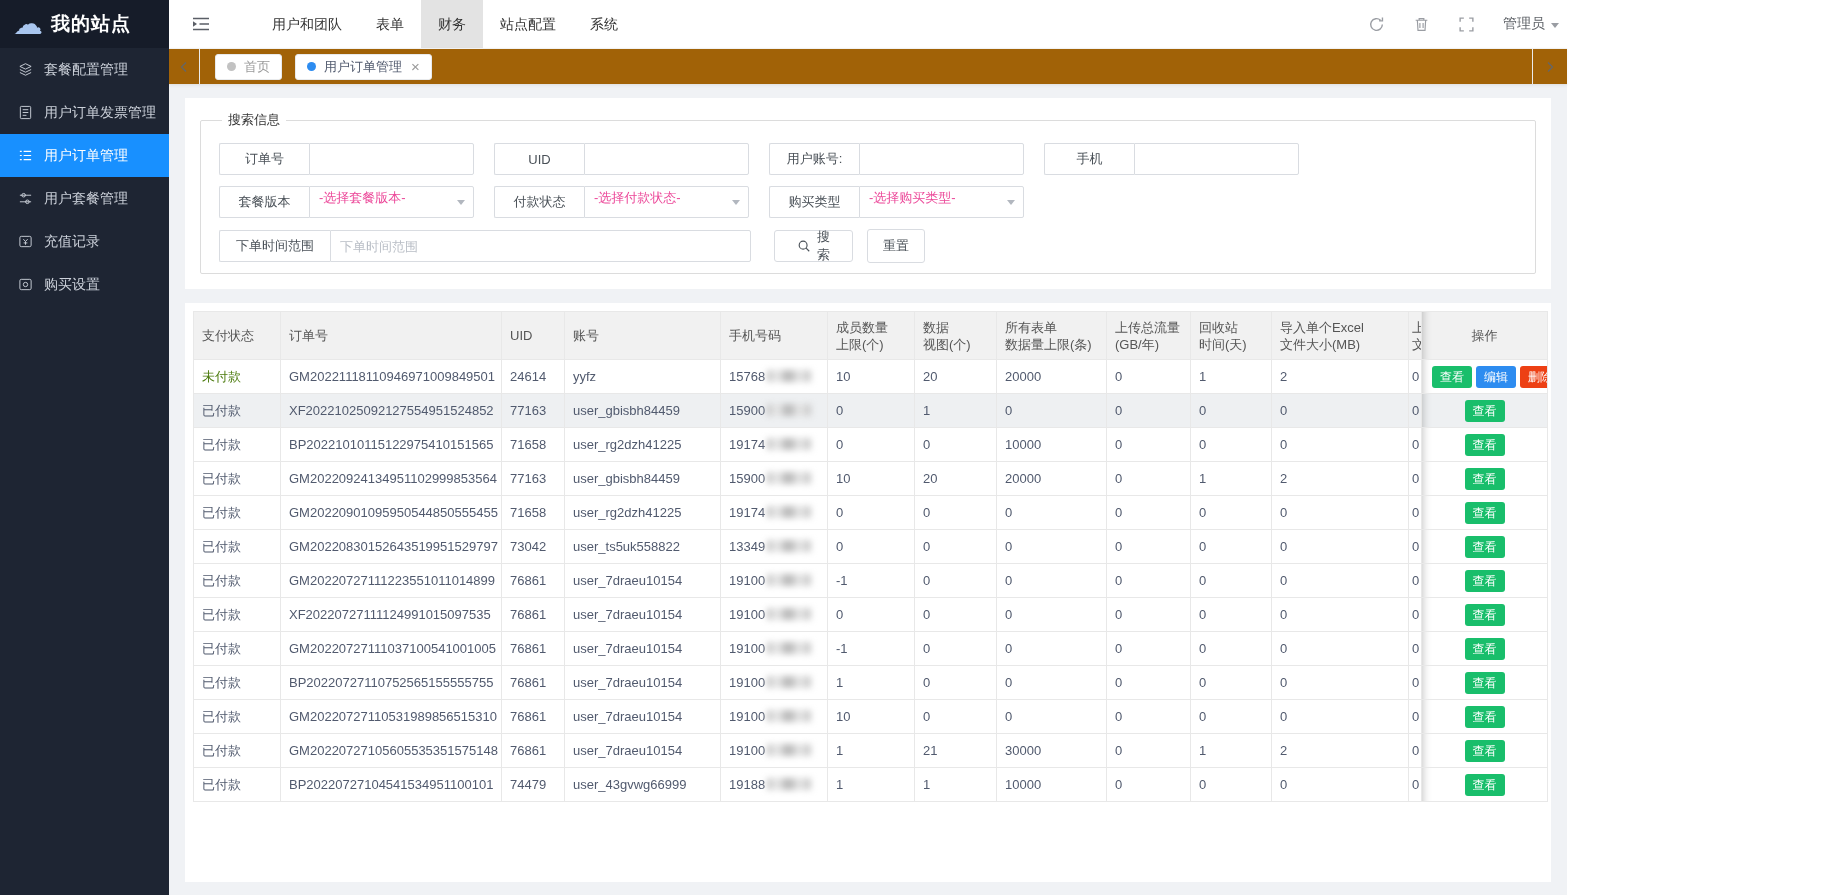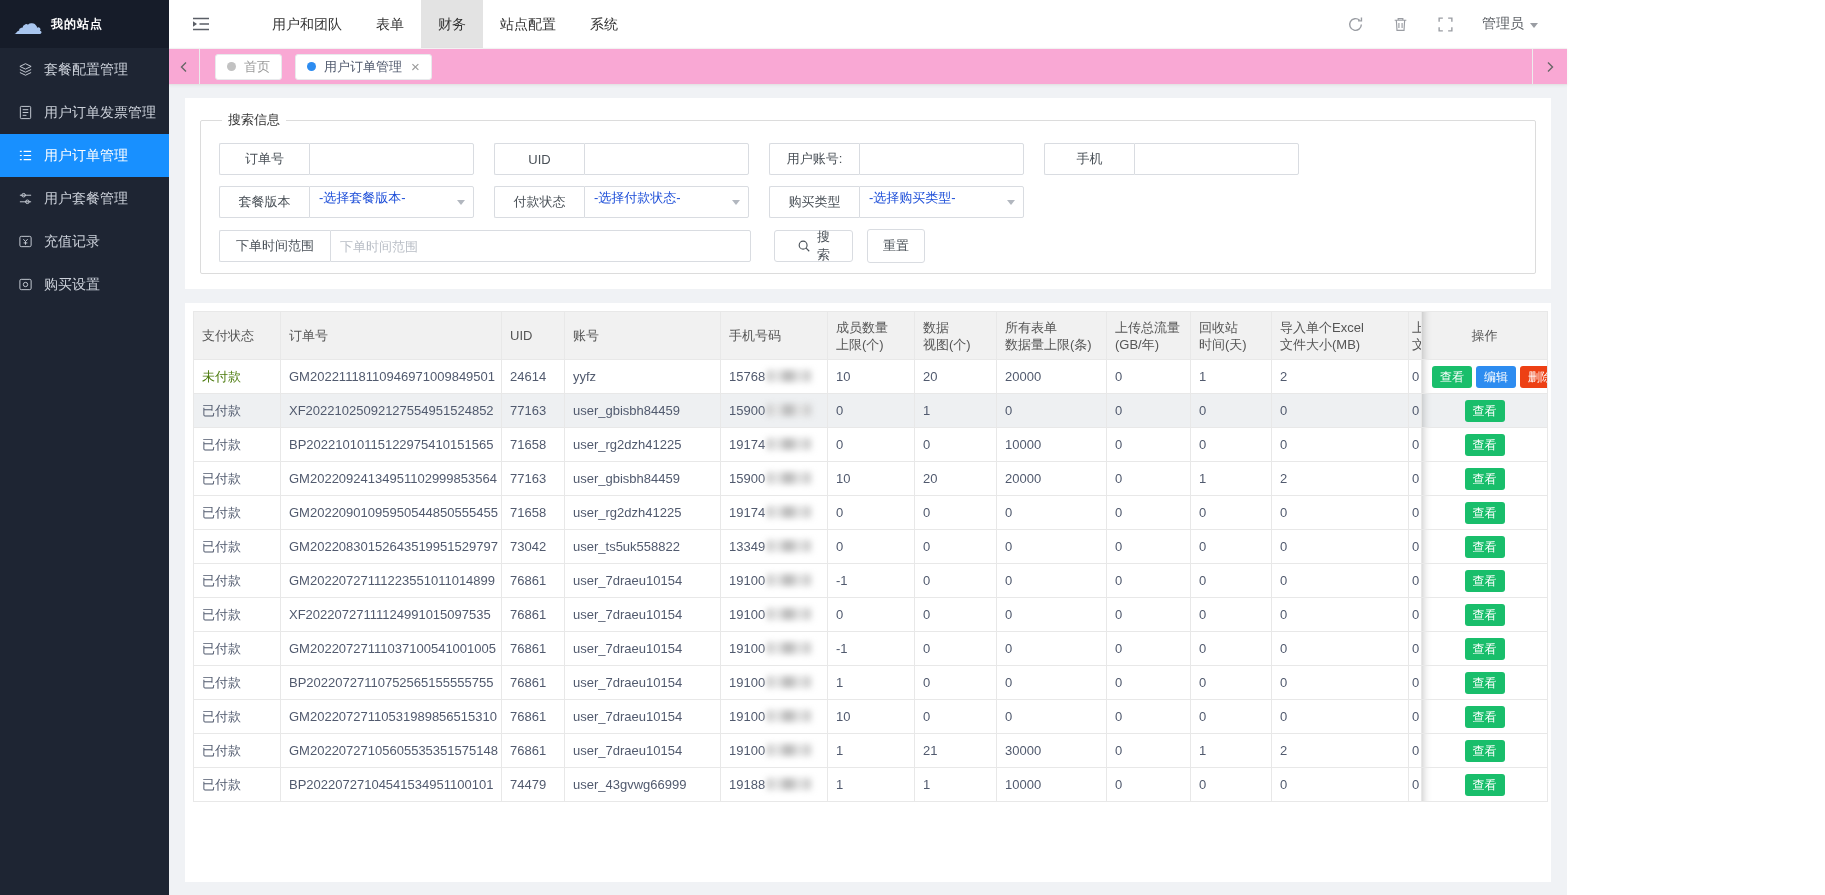--- a/index.html
+++ b/index.html
@@ -3,42 +3,42 @@
 <meta charset="utf-8">
 <style>
   *{box-sizing:border-box;margin:0;padding:0}
   html,body{width:1825px;height:895px;background:#fff;font-family:"Liberation Sans","DejaVu Sans",sans-serif;overflow:hidden}
   .app{width:1567px;height:895px;display:flex;background:#f0f2f5}
 
   
   .sidebar{width:169px;flex-shrink:0;background:#1e2533;display:flex;flex-direction:column}
   .logo{height:48px;background:#161c29;display:flex;align-items:center;padding-left:13px;gap:8px}
   .logo-cloud{font-size:30px;line-height:30px;color:#a9c6ef}
-  .logo-name{color:#ffffff;font-size:12px;font-weight:bold;letter-spacing:1px}
+  .logo-name{color:#ffffff;font-size:19px;font-weight:bold;letter-spacing:1px}
   .side-menu{flex:1}
   .side-item{height:43px;display:flex;align-items:center;padding-left:17px;gap:11px;color:#ccd1da;font-size:14px;cursor:pointer}
   .side-item.active{background:#1890ff;color:#fff}
   .side-ic{width:16px;height:16px;display:flex;align-items:center;justify-content:center}
   .side-ic svg{width:15px;height:15px}
 
   
   .main{flex:1;display:flex;flex-direction:column;min-width:0}
 
   .navbar{height:48px;background:#fff;display:flex;align-items:flex-end;position:relative;flex-shrink:0}
   .collapse-btn{width:64px;display:flex;justify-content:center;align-items:center;color:#5a5e66;cursor:pointer;height:100%}
   .top-tabs{display:flex;height:48px;margin-left:22px}
   .top-tab{padding:0 17px;line-height:48px;font-size:14px;color:#333;cursor:pointer;white-space:nowrap}
   .top-tab.active{background:#e3e3e3}
-  .nav-right{position:absolute;right:29px;top:0;height:48px;display:flex;align-items:center;gap:28px}
+  .nav-right{position:absolute;right:8px;top:0;height:48px;display:flex;align-items:center;gap:28px}
   .nav-ic{width:17px;height:17px;color:#9a9da3;cursor:pointer;display:flex}
   .nav-ic svg{width:17px;height:17px}
   .admin{display:flex;align-items:center;gap:6px;color:#5f6368;font-size:14px;cursor:pointer}
   .caret-down{width:0;height:0;border-left:4px solid transparent;border-right:4px solid transparent;border-top:5px solid #9a9da3;margin-top:2px}
 
-  .tabbar{height:37px;background:#f9a8d4;border-top:1px solid #f2f2f2;border-bottom:1px solid #e4e4e4;display:flex;align-items:center;flex-shrink:0;position:relative;box-shadow:0 1px 3px rgba(0,0,0,.05)}
+  .tabbar{height:37px;background:#a16207;border-top:1px solid #f2f2f2;border-bottom:1px solid #e4e4e4;display:flex;align-items:center;flex-shrink:0;position:relative;box-shadow:0 1px 3px rgba(0,0,0,.05)}
   .tab-arrow{width:31px;height:100%;display:flex;align-items:center;justify-content:center;color:#666;cursor:pointer}
   .tab-arrow svg{width:12px;height:12px}
   .tab-arrow.left{border-right:1px solid #ececec}
   .tab-arrow.right{position:absolute;right:0;width:35px;border-left:1px solid #ececec}
   .page-tabs{display:flex;gap:13px;margin-left:15px}
   .page-tab{height:26px;display:flex;align-items:center;padding:0 11px;border:1px solid #e8eaec;border-radius:3px;background:#fff;font-size:13px;color:#9a9a9a;cursor:pointer;gap:8px;white-space:nowrap}
   .page-tab .dot{width:9px;height:9px;border-radius:50%;background:#c2c2c2}
   .page-tab.active{color:#515a6e}
   .page-tab.active .dot{background:#2d8cf0}
   .tab-close{color:#999;font-size:15px;line-height:1;margin-left:1px}
@@ -48,21 +48,21 @@
 
   
   .search-card{padding:13px 15px 15px;margin-bottom:14px;flex-shrink:0}
   fieldset{border:1px solid #dcdcdc;border-radius:2px;padding:14px 18px 5px}
   legend{font-size:13px;color:#333;padding:0 6px;margin-left:3px}
   .frow{display:flex;align-items:center;margin-bottom:11px}
   .igroup{display:flex;margin-right:20px}
   .ilabel{width:90px;height:32px;border:1px solid #d9dce1;border-right:none;display:flex;align-items:center;justify-content:center;font-size:13px;color:#495057;background:#fff;border-radius:2px 0 0 2px;white-space:nowrap}
   .itext{width:165px;height:32px;border:1px solid #d9dce1;padding:0 9px;font-size:13px;color:#333;border-radius:0 2px 2px 0;outline:none;background:#fff}
   .itext::placeholder{color:#b9bec6}
-  .iselect{width:165px;height:32px;border:1px solid #d9dce1;display:flex;align-items:center;padding:0 22px 8px 9px;font-size:13px;color:#1d4ed8;position:relative;cursor:pointer;background:#fff;border-radius:0 2px 2px 0;white-space:nowrap;overflow:hidden}
+  .iselect{width:165px;height:32px;border:1px solid #d9dce1;display:flex;align-items:center;padding:0 22px 8px 9px;font-size:13px;color:#ec4899;position:relative;cursor:pointer;background:#fff;border-radius:0 2px 2px 0;white-space:nowrap;overflow:hidden}
   .sel-caret{position:absolute;right:8px;top:13px;width:0;height:0;border-left:4px solid transparent;border-right:4px solid transparent;border-top:5px solid #b2b7bf}
   .ilabel.date{width:111px}
   .itext.date{width:421px}
   .btn-plain{height:32px;border:1px solid #d9dce1;background:#fff;border-radius:3px;font-size:13px;color:#495057;cursor:pointer;display:inline-flex;align-items:center;justify-content:center;gap:6px}
   .search-btn{margin-left:23px;padding:0 29px;width:79px}
   .reset-btn{margin-left:14px;padding:16px 15px}
   .mag{display:flex}
   .mag svg{width:14px;height:14px;color:#495057}
 
   

